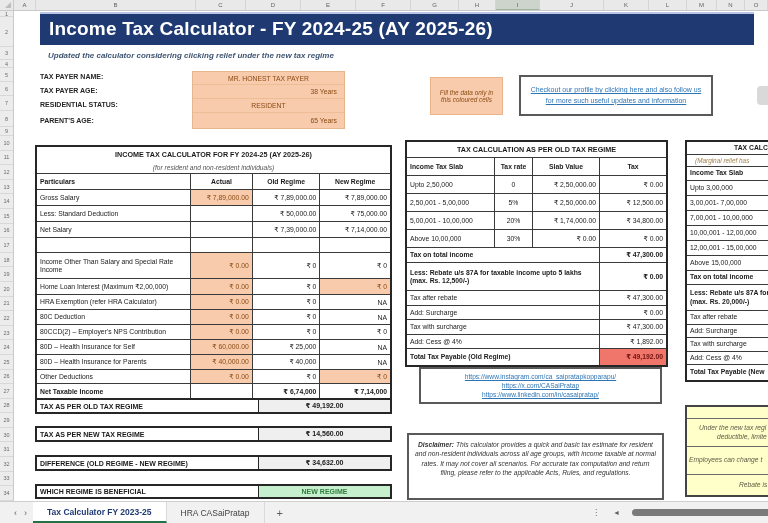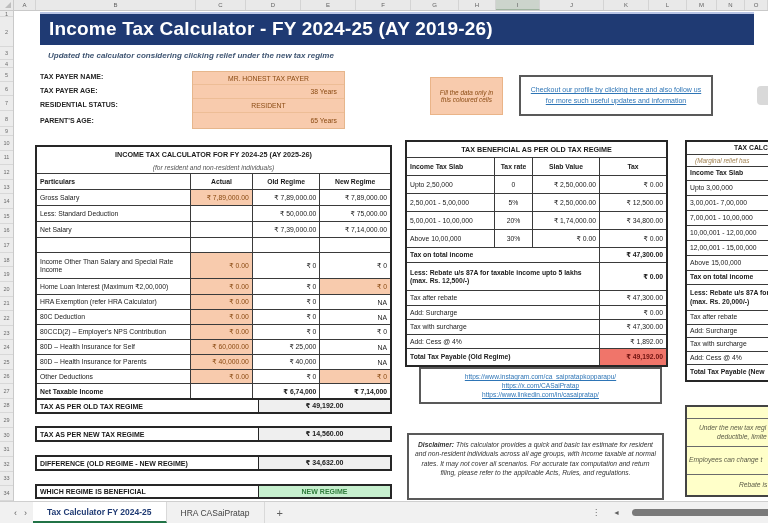--- a/index.html
+++ b/index.html
@@ -151,21 +151,21 @@
       <div class="r" style="height: 14.6px;">28</div>
       <div class="r" style="height: 14.6px;">29</div>
       <div class="r" style="height: 14.6px;">30</div>
       <div class="r" style="height: 14.6px;">31</div>
       <div class="r" style="height: 14.6px;">32</div>
       <div class="r" style="height: 14.6px;">33</div>
       <div class="r" style="height: 14.6px;">34</div>
     </div>
 
   <div class="topline"></div>
-  <div class="panel titlebar">Income Tax Calculator - FY 2024-25 (AY 2019-26)</div>
+  <div class="panel titlebar">Income Tax Calculator - FY 2024-25 (AY 2025-26)</div>
   <div class="panel subtitle">Updated the calculator considering clicking relief under the new tax regime</div>
 
   <div id="tp-labels">
       <div class="tp-label" style="top: 73px;">TAX PAYER NAME:</div>
       <div class="tp-label" style="top: 87px;">TAX PAYER AGE:</div>
       <div class="tp-label" style="top: 101px;">RESIDENTIAL STATUS:</div>
       <div class="tp-label" style="top: 117px;">PARENT'S AGE:</div>
     </div>
   <div class="panel tp-values" id="tp-values">
       <div class="v center" style="height: 13px;">MR. HONEST TAX PAYER</div>
@@ -285,21 +285,21 @@
         <div class="val">₹ 34,632.00</div>
       </div>
       <div class="sumrow" style="top: 484px; height: 15px;">
         <div class="lab">WHICH REGIME IS BENEFICIAL</div>
         <div class="val green">NEW REGIME</div>
       </div>
     </div>
 
   <div class="panel xtable" id="old-table" style="left:405px; top:140px; width:263px;">
       <div class="trow">
-        <div class="tcell ttitle" style="width: 100%; height: 15px;">TAX BENEFICIAL AS PER OLD TAX REGIME</div>
+        <div class="tcell ttitle" style="width: 100%; height: 15px;">TAX CALCULATION AS PER OLD TAX REGIME</div>
       </div>
       <div class="trow">
         <div class="tcell b l" style="width: 88px; height: 17px;">Income Tax Slab</div>
         <div class="tcell b c" style="width: 38px; height: 17px;">Tax rate</div>
         <div class="tcell b c" style="width: 67px; height: 17px;">Slab Value</div>
         <div class="tcell b c" style="width: 66px; height: 17px;">Tax</div>
       </div>
       <div class="trow">
         <div class="tcell l" style="width: 88px; height: 17px;">Upto 2,50,000</div>
         <div class="tcell c" style="width: 38px; height: 17px;">0</div>
@@ -428,21 +428,21 @@
         <div class="ln" style="padding-left: 52px;">Rebate is</div>
       </div>
     </div>
 
   <div class="tabbar">
     <div class="navarrows">
       <span>‹</span>
       <span>›</span>
     </div>
     <div id="tabs-holder" style="display:flex;">
-        <div class="tab active">Tax Calculator FY 2024-25</div>
+        <div class="tab active">Tax Calculator FY 2023-25</div>
         <div class="tab">HRA CASaiPratap</div>
       </div>
     <div class="addsheet">+</div>
   </div>
   <div class="kebab">⋮</div>
   <div class="scrollleft">◄</div>
   <div class="hscroll"></div>
 </div>
 
 </body></html>

